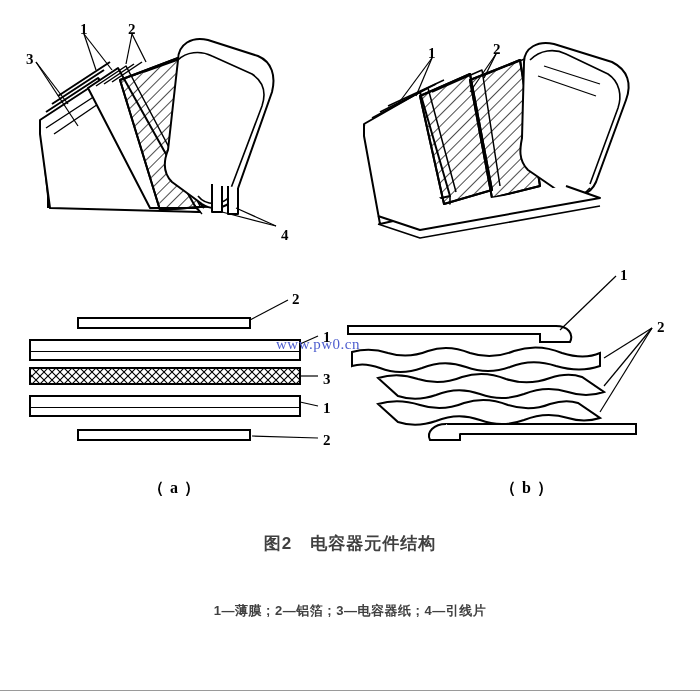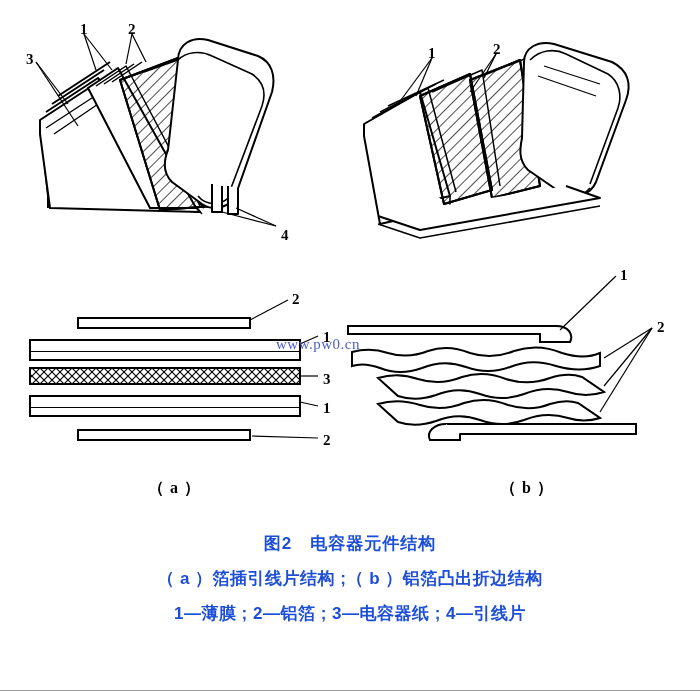--- a/index.html
+++ b/index.html
@@ -62,35 +62,35 @@
     letter-spacing: 0.5px;
     opacity: 0.95;
   }
   .caption {
     position: absolute;
     left: 0;
     width: 700px;
     text-align: center;
     font-family: "Liberation Sans", sans-serif;
     font-weight: bold;
-    color: #1d4ed8;
+    color: #404040;
   }
   #caption-title {
     top: 532px;
     font-size: 17px;
     letter-spacing: 1px;
   }
   #caption-line2 {
     top: 567px;
     font-size: 17px;
     letter-spacing: 0.5px;
   }
   #caption-line3 {
     top: 602px;
-    font-size: 17px;
+    font-size: 13px;
     letter-spacing: 0.5px;
   }
 </style>
 </head>
 <body>
 
 <div id="page">
 
   <div class="figure-area">
 
@@ -242,16 +242,15 @@
     <span class="callout" style="left:620px; top:268px;">1</span>
     <span class="callout" style="left:657px; top:320px;">2</span>
 
     <span class="watermark">www.pw0.cn</span>
 
     <span class="panel-label" style="left:148px; top:478px;">（ a ）</span>
     <span class="panel-label" style="left:500px; top:478px;">（ b ）</span>
   </div>
 
   <div class="caption" id="caption-title">图2　电容器元件结构</div>
-  <div class="caption" id="caption-line2">（ a ）箔插引线片结构 ;（ b ）铝箔凸出折边结构</div>
   <div class="caption" id="caption-line3">1—薄膜 ; 2—铝箔 ; 3—电容器纸 ; 4—引线片</div>
 
 </div>
 
 </body></html>

